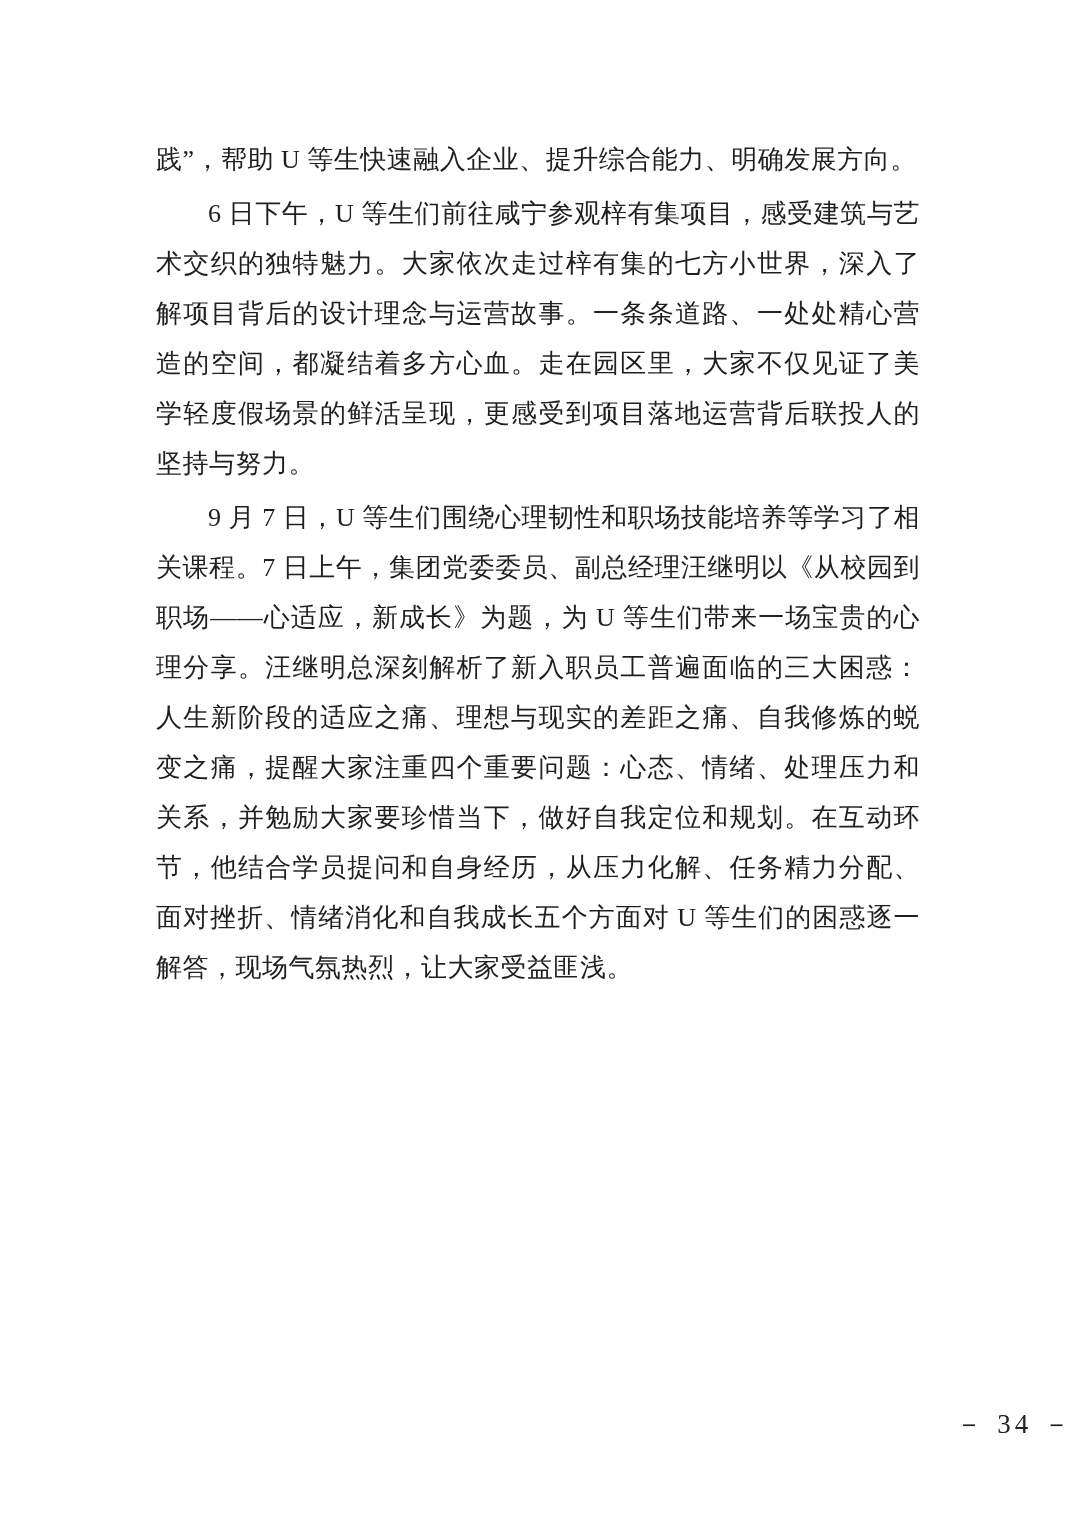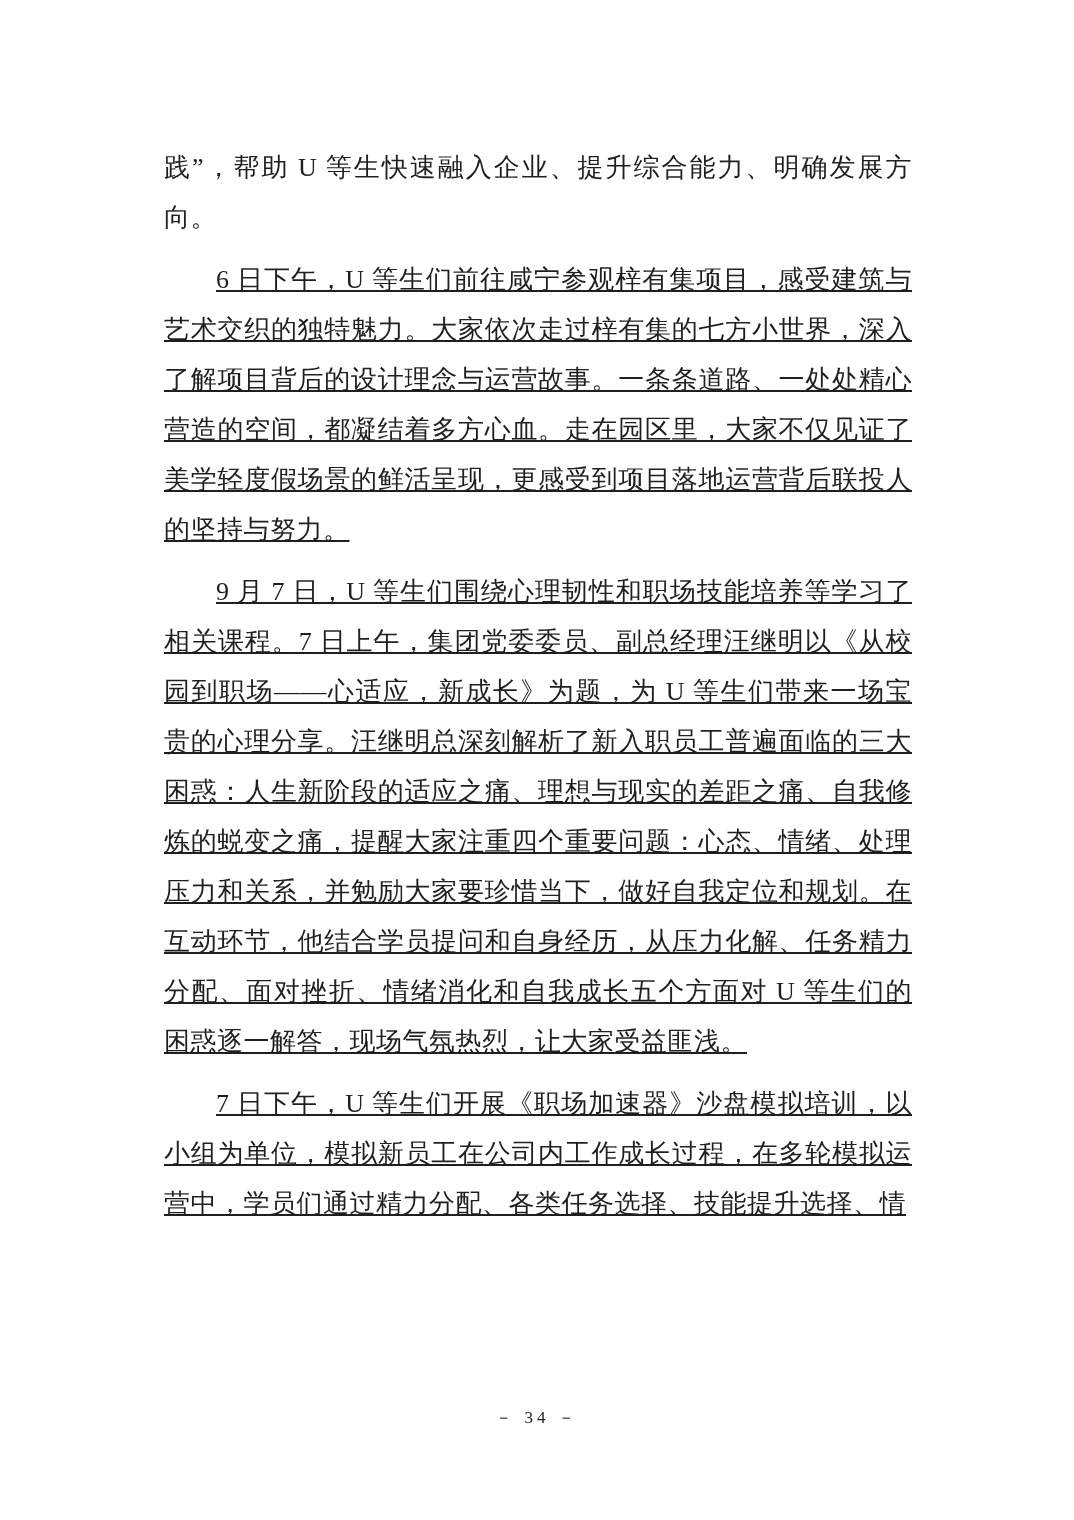--- a/index.html
+++ b/index.html
@@ -15,45 +15,43 @@
     color: #1f1f1f;
     overflow: hidden;
   }
   .text-block {
     position: absolute;
     left: 152px;
     top: 131px;
     width: 772px;
   }
   .para {
-    margin: 12px;
+    margin: 4px;
     font-size: 26px;
     line-height: 50px;
     text-align: justify;
     letter-spacing: 0.5px;
     word-break: normal;
   }
   .para.indent {
     text-indent: 2em;
-    text-decoration: underline;
   }
   .page-footer {
     position: absolute;
     left: 0;
     right: 0;
     top: 1406px;
-    text-align: center;
-    font-size: 17px;
+    text-align: right;
+    font-size: 27px;
     letter-spacing: 4px;
     color: #222222;
   }
 </style>
 </head>
 <body>
 
 <div class="text-block">
   <p class="para">践”，帮助 U 等生快速融入企业、提升综合能力、明确发展方向。</p>
   <p class="para indent">6 日下午，U 等生们前往咸宁参观梓有集项目，感受建筑与艺术交织的独特魅力。大家依次走过梓有集的七方小世界，深入了解项目背后的设计理念与运营故事。一条条道路、一处处精心营造的空间，都凝结着多方心血。走在园区里，大家不仅见证了美学轻度假场景的鲜活呈现，更感受到项目落地运营背后联投人的坚持与努力。</p>
   <p class="para indent">9 月 7 日，U 等生们围绕心理韧性和职场技能培养等学习了相关课程。7 日上午，集团党委委员、副总经理汪继明以《从校园到职场——心适应，新成长》为题，为 U 等生们带来一场宝贵的心理分享。汪继明总深刻解析了新入职员工普遍面临的三大困惑：人生新阶段的适应之痛、理想与现实的差距之痛、自我修炼的蜕变之痛，提醒大家注重四个重要问题：心态、情绪、处理压力和关系，并勉励大家要珍惜当下，做好自我定位和规划。在互动环节，他结合学员提问和自身经历，从压力化解、任务精力分配、面对挫折、情绪消化和自我成长五个方面对 U 等生们的困惑逐一解答，现场气氛热烈，让大家受益匪浅。</p>
-  <p class="para indent">7 日下午，U 等生们开展《职场加速器》沙盘模拟培训，以小组为单位，模拟新员工在公司内工作成长过程，在多轮模拟运营中，学员们通过精力分配、各类任务选择、技能提升选择、情</p>
 </div>
 
 <div class="page-footer">－ 34 －</div>
 
 </body></html>

